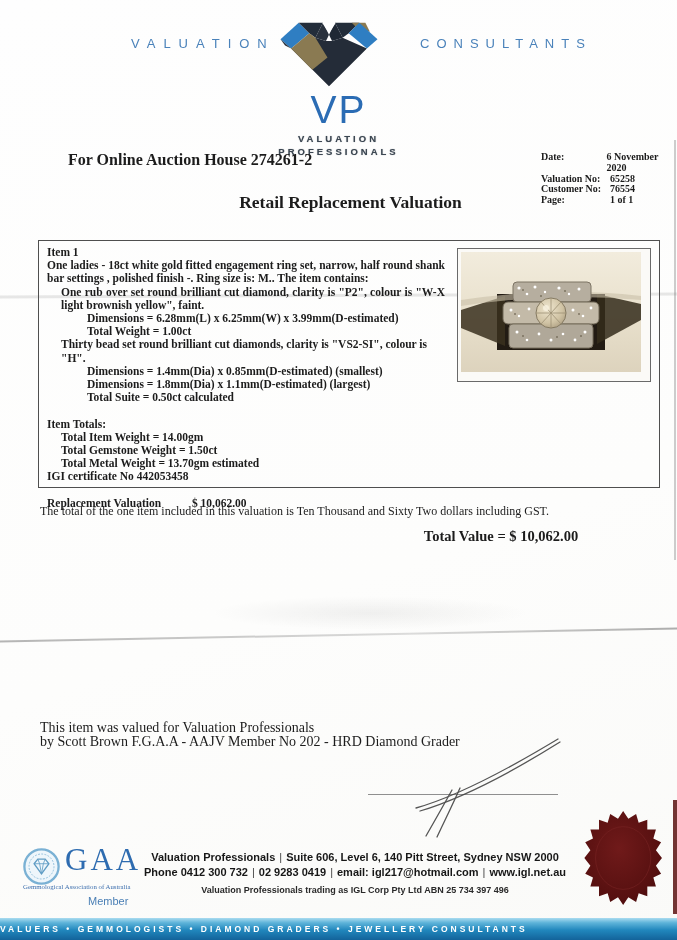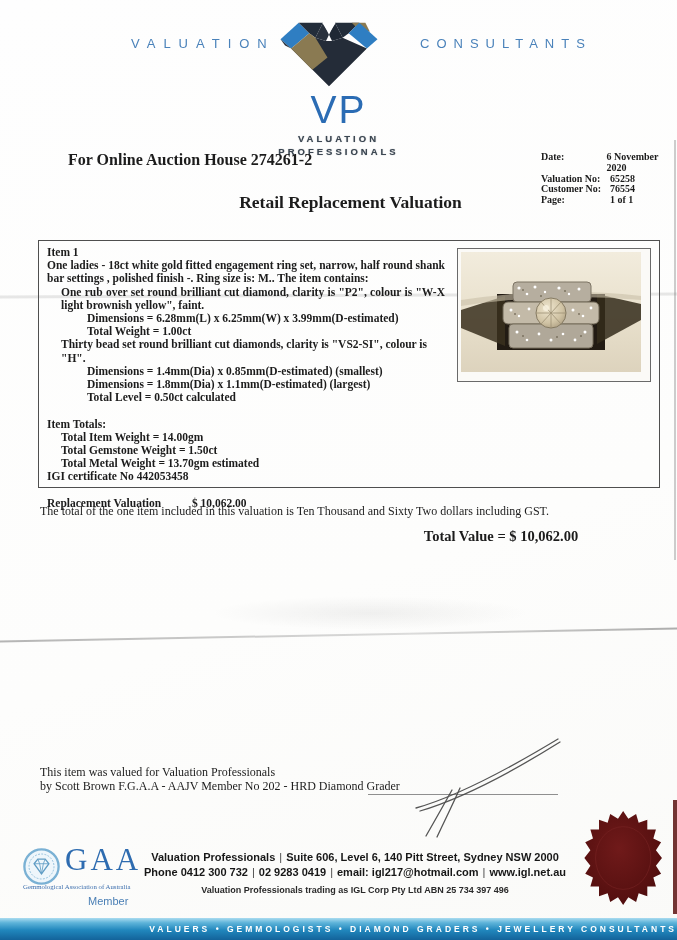--- a/index.html
+++ b/index.html
@@ -55,21 +55,21 @@
   .ind2{margin-left:40px;}
   .spacer{height:13.2px;}
   .val-amount{margin-left:28px;}
 
   
   .summary-line{position:absolute;left:40px;top:504px;width:600px;font-size:12px;}
   .total-value{position:absolute;left:360px;top:528px;width:282px;text-align:center;
     font-size:14.5px;font-weight:bold;}
 
   
-  .attest{position:absolute;left:40px;top:765px;font-size:12px;line-height:14px;}
+  .attest{position:absolute;left:40px;top:721px;font-size:14px;line-height:14px;}
   .sig-underline{position:absolute;left:368px;top:794px;width:190px;height:1px;
     background:#8f8f8f;}
   .signature{position:absolute;left:380px;top:728px;}
 
   
   .gaa{position:absolute;left:23px;top:846px;}
   .gaa-emblem{position:absolute;left:0;top:2px;}
   .gaa-acronym{position:absolute;left:42px;top:-2px;font-family:"Liberation Serif",serif;
     font-size:31px;color:#2e6cb0;letter-spacing:3px;line-height:1;}
   .gaa-org{position:absolute;left:0px;top:37px;width:150px;font-family:"Liberation Serif",serif;
@@ -79,21 +79,21 @@
   .foot-center{position:absolute;left:140px;top:851px;width:430px;text-align:center;
     font-family:"Liberation Sans",sans-serif;color:#171717;}
   .foot-l1{font-size:11px;font-weight:bold;}
   .foot-l2{font-size:11px;font-weight:bold;margin-top:3px;}
   .foot-l3{font-size:9px;font-weight:bold;margin-top:7px;color:#2a2a2a;}
   .foot-sep{padding:0 4px;color:#444;font-weight:normal;}
   .seal{position:absolute;left:574px;top:809px;}
 
   .banner{position:absolute;left:0;top:918px;width:677px;height:22px;
     background:linear-gradient(180deg,#aadcf0 0%,#5db3d9 22%,#2187bd 55%,#13639a 100%);
-    display:flex;align-items:center;justify-content:flex-end;}
+    display:flex;align-items:center;justify-content:flex-start;}
   .banner-text{font-family:"Liberation Sans",sans-serif;font-size:8.5px;font-weight:bold;
     letter-spacing:3px;color:#ffffff;}
 </style>
 </head>
 <body>
 
 <div class="page">
 
   <div class="streak1"></div>
   <div class="crease-smudge"></div>
@@ -222,21 +222,21 @@
     </div>
 
     <div class="line">Item 1</div>
     <div class="line just">One ladies - 18ct white gold fitted engagement ring set, narrow, half round shank bar settings , polished finish -. Ring size is: M.. The item contains:</div>
     <div class="line just ind1">One rub over set round brilliant cut diamond, clarity is "P2", colour is "W-X light brownish yellow", faint.</div>
     <div class="line ind2">Dimensions = 6.28mm(L) x 6.25mm(W) x 3.99mm(D-estimated)</div>
     <div class="line ind2">Total Weight = 1.00ct</div>
     <div class="line ind1">Thirty bead set round brilliant cut diamonds, clarity is "VS2-SI", colour is "H".</div>
     <div class="line ind2">Dimensions = 1.4mm(Dia) x 0.85mm(D-estimated) (smallest)</div>
     <div class="line ind2">Dimensions = 1.8mm(Dia) x 1.1mm(D-estimated) (largest)</div>
-    <div class="line ind2">Total Level = 0.50ct calculated</div>
+    <div class="line ind2">Total Suite = 0.50ct calculated</div>
     <div class="spacer"></div>
     <div class="line">Item Totals:</div>
     <div class="line ind1">Total Item Weight = 14.00gm</div>
     <div class="line ind1">Total Gemstone Weight = 1.50ct</div>
     <div class="line ind1">Total Metal Weight = 13.70gm estimated</div>
     <div class="line">IGI certificate No 442053458</div>
     <div class="spacer"></div>
     <div class="line">
       <span>Replacement Valuation</span>
       <span class="val-amount">$ 10,062.00</span>

